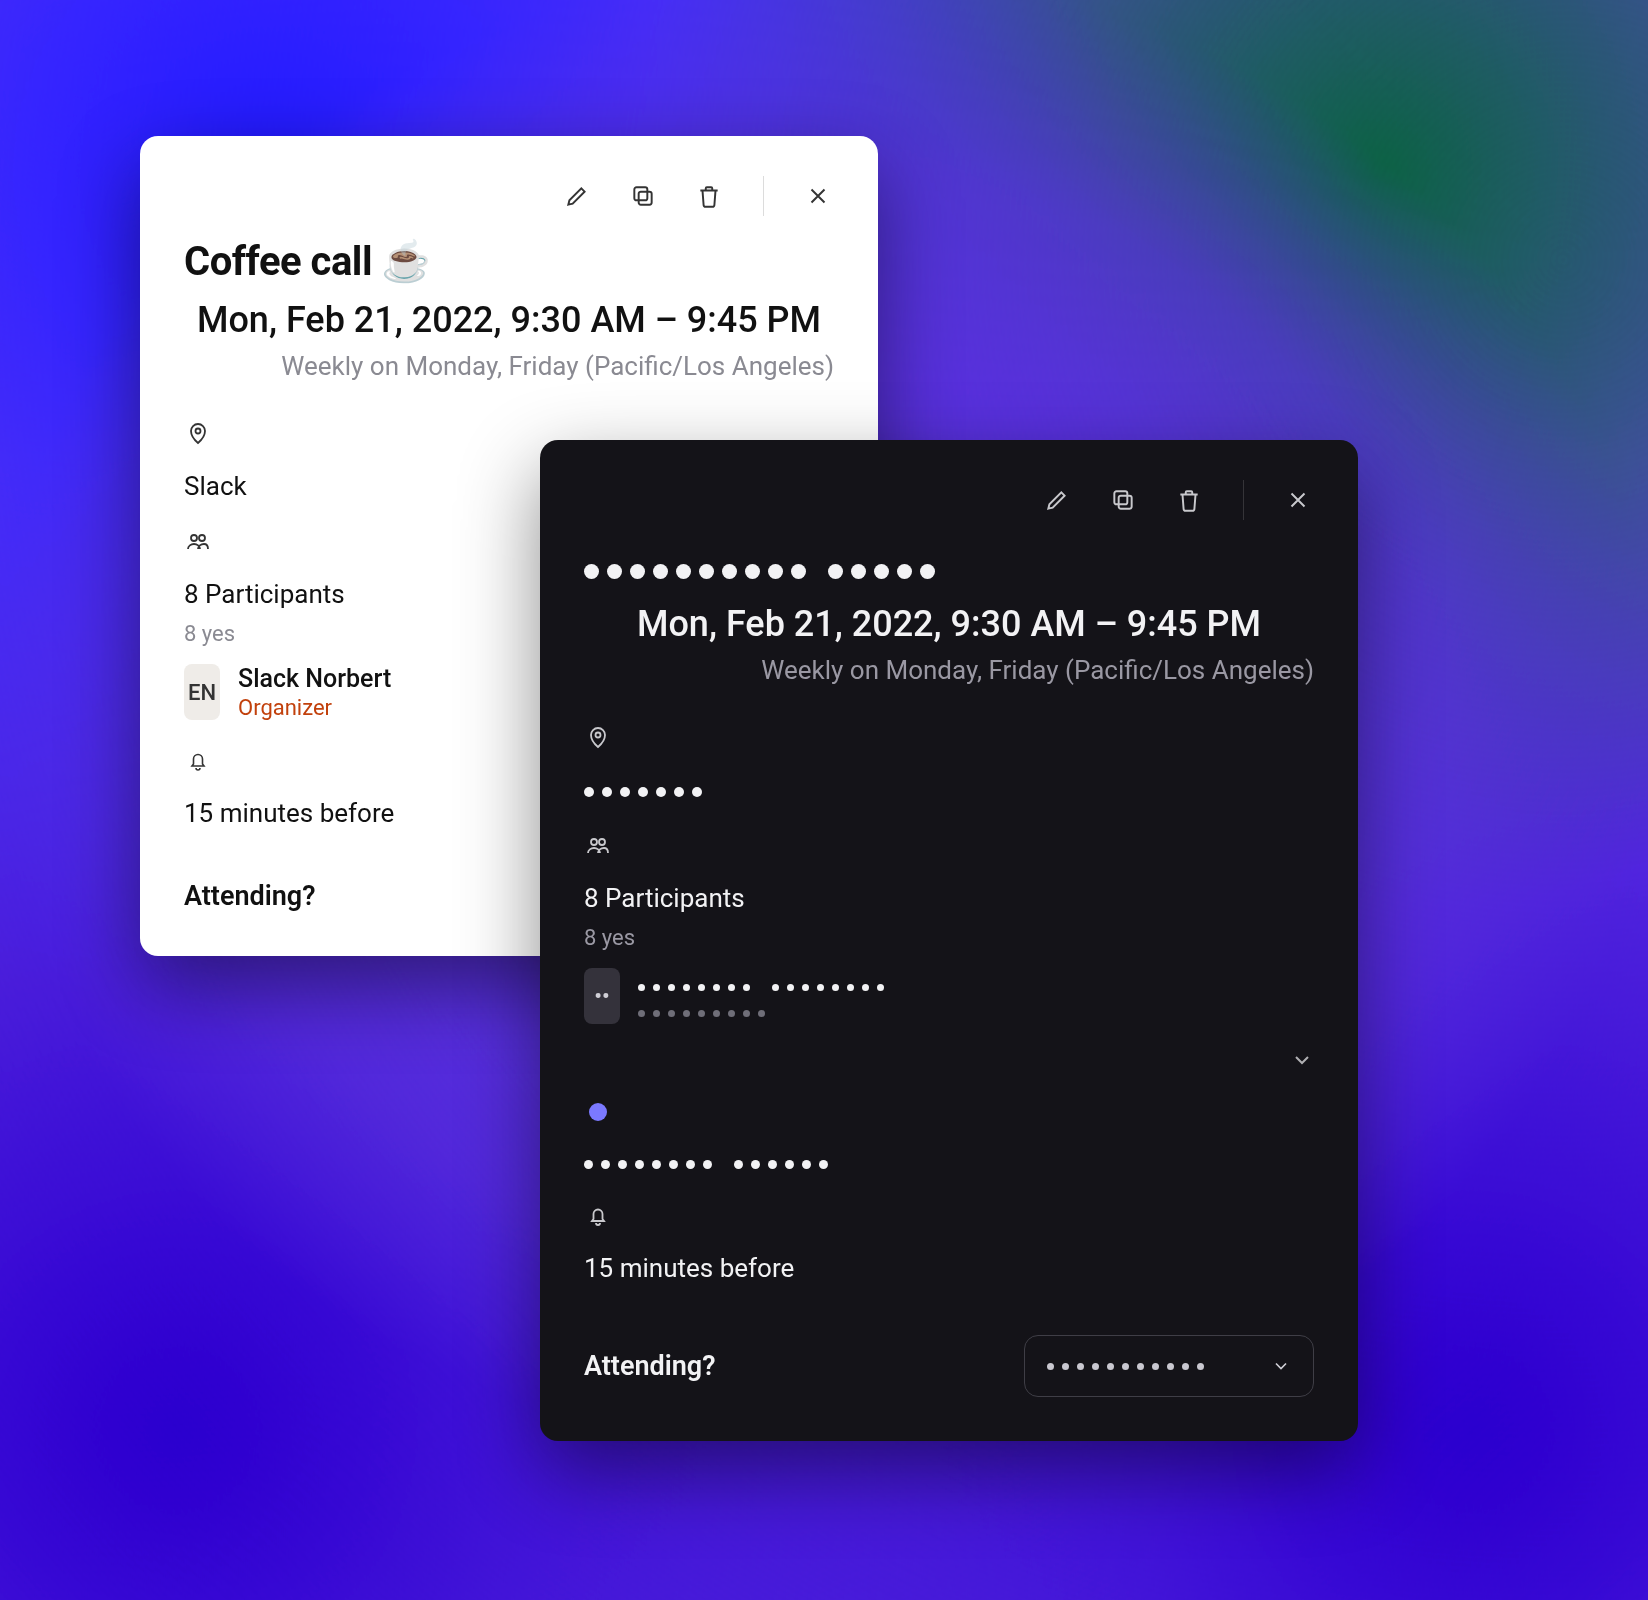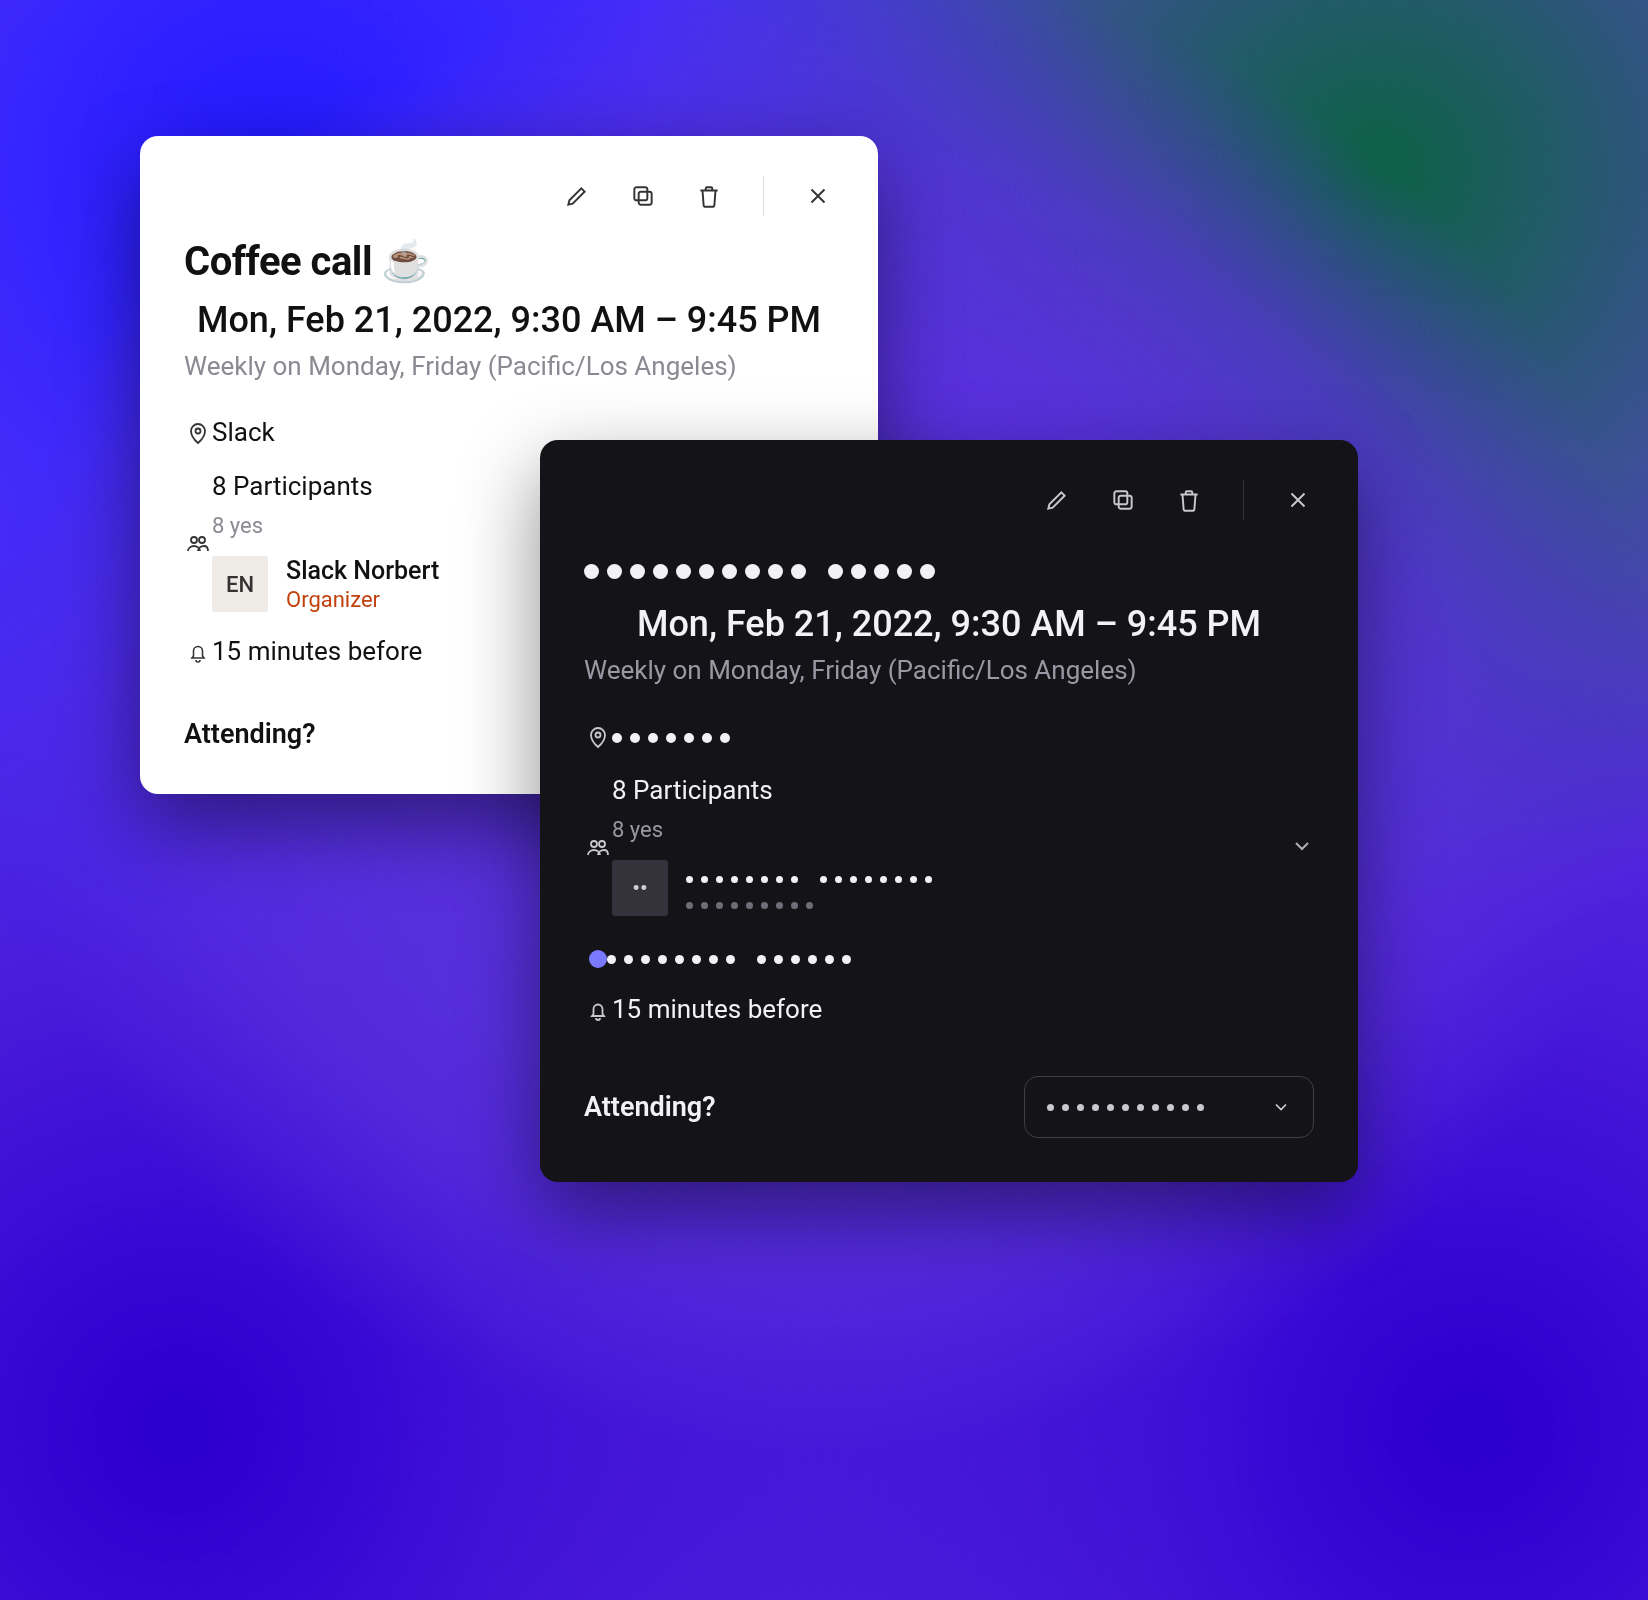--- a/index.html
+++ b/index.html
@@ -84,28 +84,31 @@
   .datetime {
     font-size: 36px;
     font-weight: 500;
     margin-bottom: 10px;
     text-align: center;
   }
   .recurrence {
     font-size: 26px;
     color: #8a8a92;
     margin-bottom: 36px;
+    text-align: right;
   }
   .card-dark .recurrence { color: #9a98a3; }
 
   .row {
     display: flex;
-    align-items: center;
+    align-items: flex-start;
+    gap: 24px;
     margin-bottom: 24px;
     font-size: 26px;
+    flex-direction: column;
   }
   .row .row-icon {
     width: 28px; height: 28px;
     flex: 0 0 28px;
     display: flex; align-items: center; justify-content: center;
     margin-top: 2px;
     color: inherit;
     opacity: 0.85;
   }
   .row .row-icon svg { width: 24px; height: 24px; }
@@ -118,22 +121,22 @@
   }
   .card-dark .row-body .sub { color: #9a98a3; }
 
   .participant {
     display: flex;
     align-items: center;
     gap: 18px;
     margin-top: 18px;
   }
   .avatar {
-    width: 56px; height: 56px;
-    border-radius: 3px;
+    width: 36px; height: 56px;
+    border-radius: 8px;
     display: flex; align-items: center; justify-content: center;
     font-size: 22px;
     font-weight: 500;
   }
   .card-light .avatar { background: #efece8; color: #333; }
   .card-dark  .avatar { background: #34323b; color: #d0cfd6; }
   .participant .p-text .p-name { font-size: 25px; font-weight: 500; }
   .participant .p-text .p-role { font-size: 22px; color: #c2410c; margin-top: 2px; }
   .card-dark .participant .p-text .p-role { color: #9a98a3; }
 

